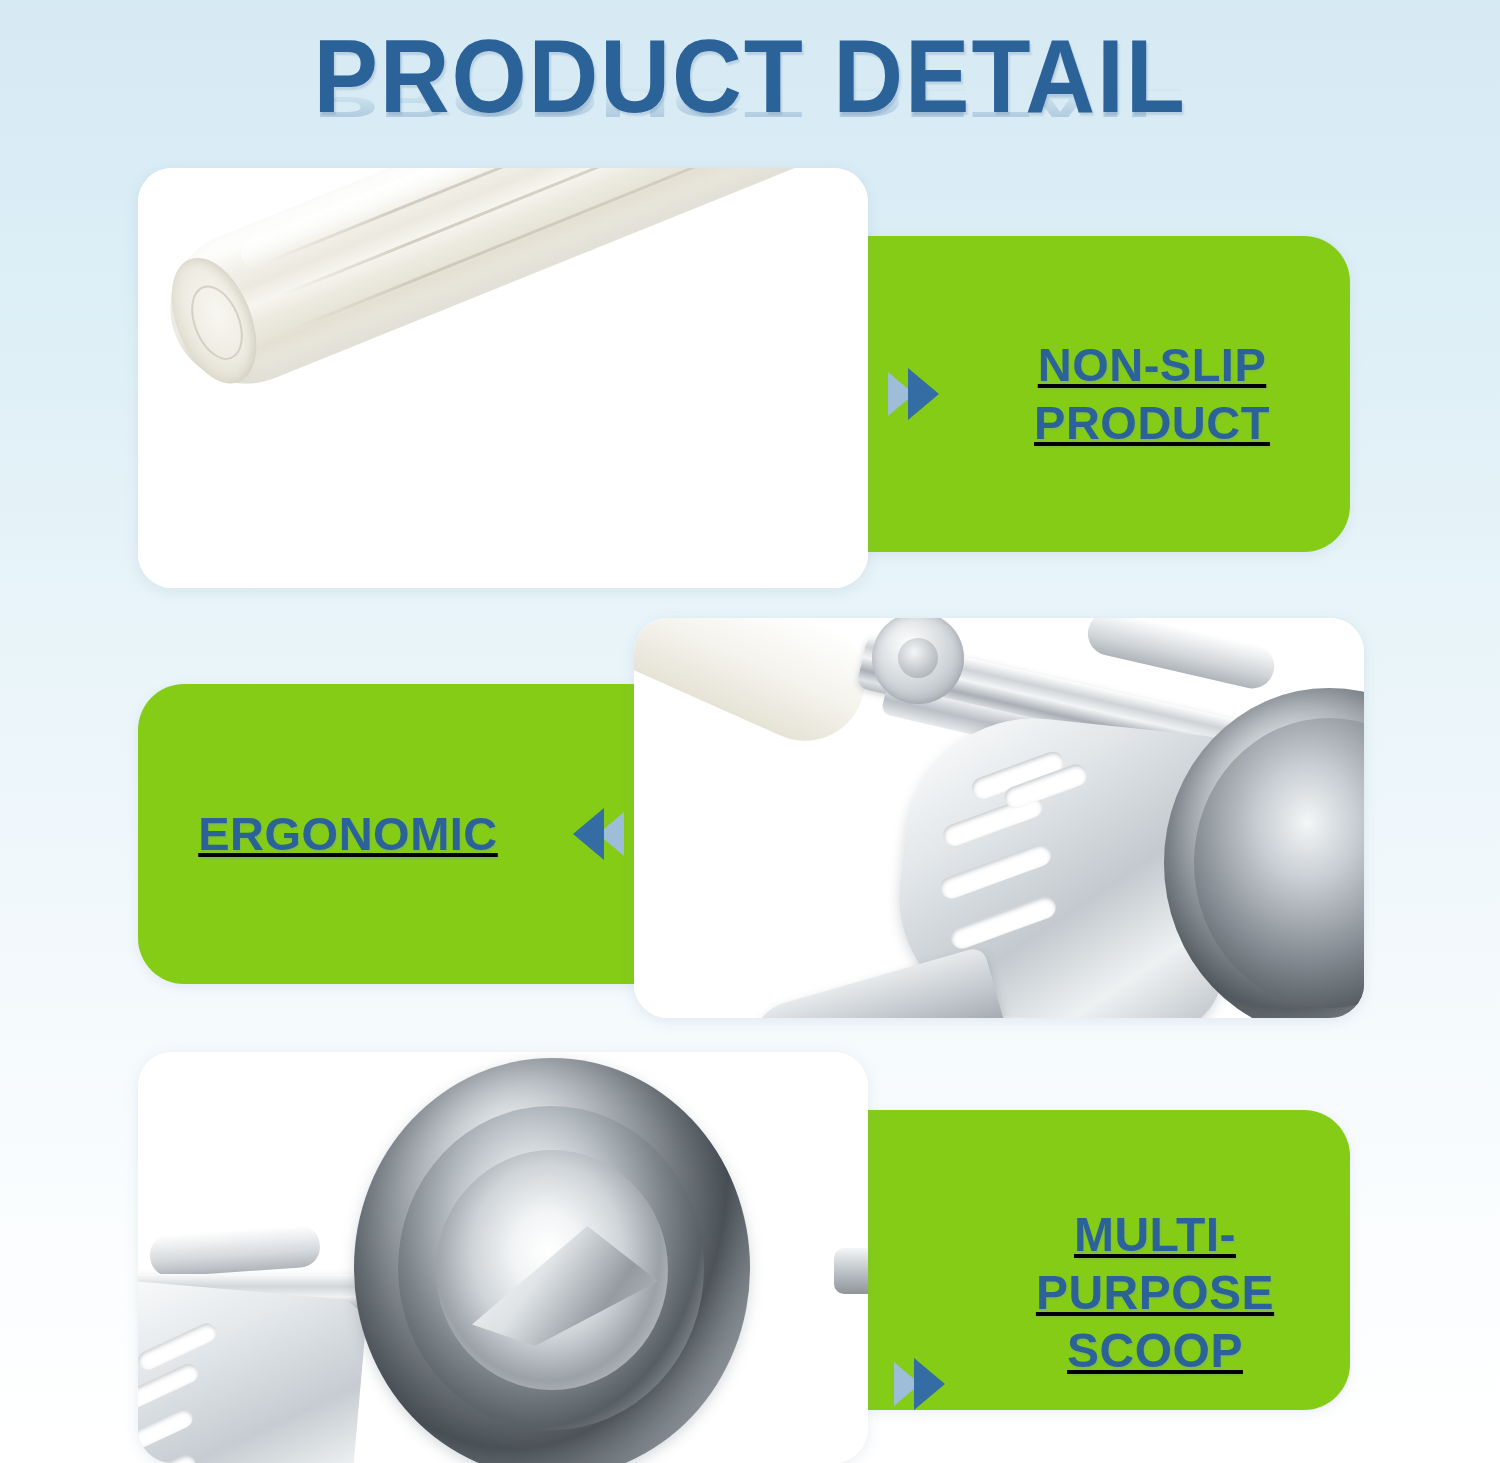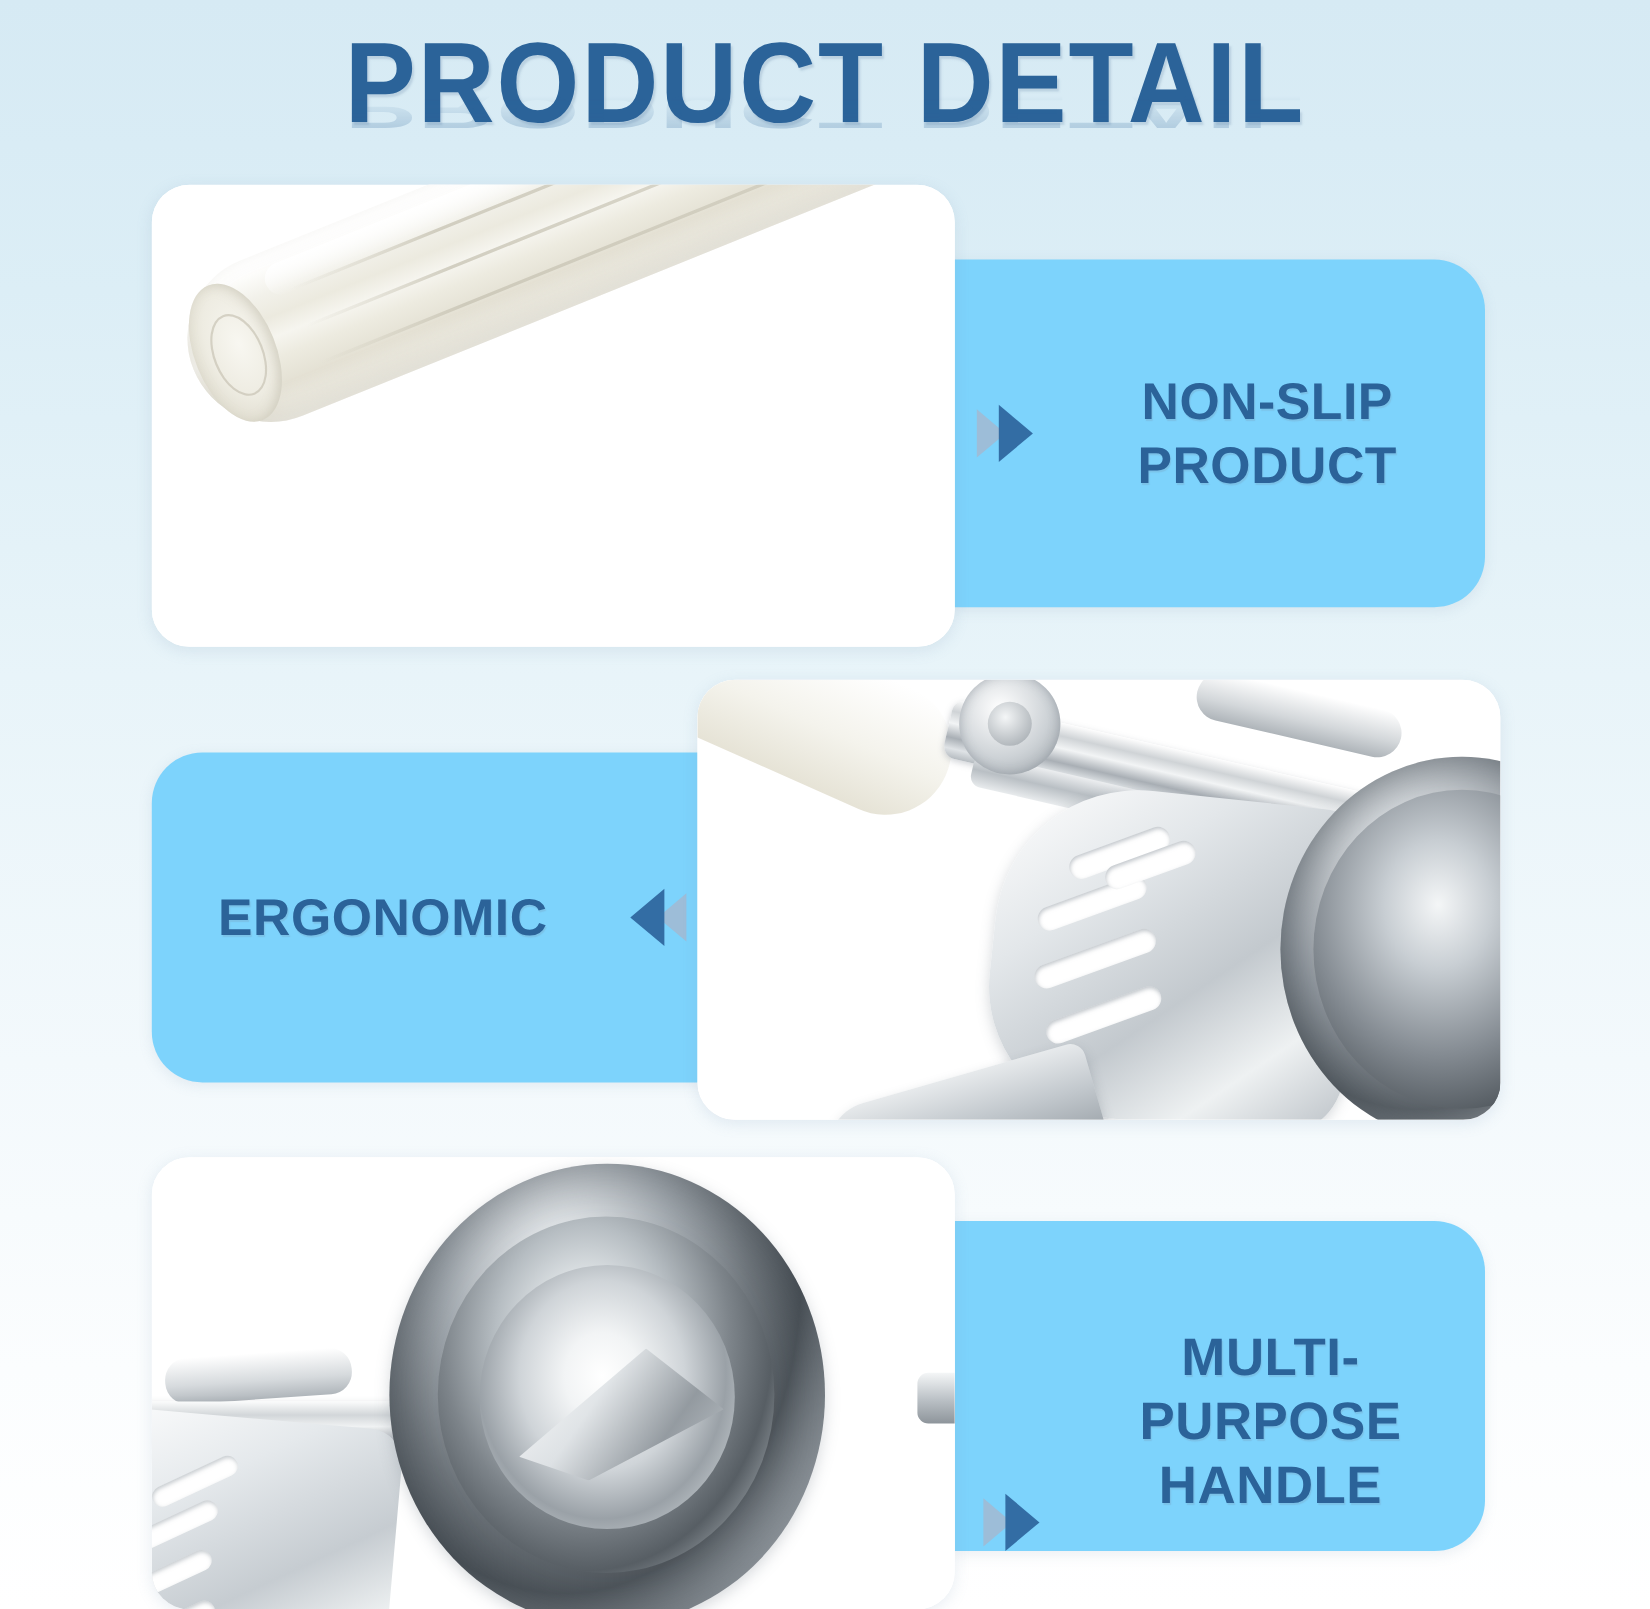--- a/index.html
+++ b/index.html
@@ -67,24 +67,25 @@
   .photo-card {
     position: absolute;
     background: #ffffff;
     border-radius: 34px;
     overflow: hidden;
     box-shadow: 0 3px 14px rgba(120,150,180,0.16);
   }
 
   .label-panel {
     position: absolute;
-    background: #7dd3fc;
+    background: #84cc16;
     display: flex;
     align-items: center;
     box-shadow: 0 3px 12px rgba(120,150,180,0.14);
+    text-decoration: underline;
   }
   .label-panel.right {
     border-radius: 0 46px 46px 0;
     padding-left: 26px;
   }
   .label-panel.left {
     border-radius: 46px 0 0 46px;
     padding-right: 26px;
     justify-content: flex-end;
   }
@@ -452,21 +453,21 @@
 
 <div class="row" style="left:0; top:0; width:1500px; height:1072px;">
 
   <div class="label-panel right" style="left:868px; top:1110px; width:482px; height:300px; align-items:flex-start; padding-top:96px;">
     <span class="arrow to-right arrow-row3" style="margin-top:60px; margin-bottom:0;">
       <span class="tri back"></span>
       <span class="tri front"></span>
     </span>
     <span class="label-text big">
       <span>MULTI-PURPOSE</span><br>
-      <span>HANDLE</span>
+      <span>SCOOP</span>
     </span>
   </div>
 
   <div class="photo-card" style="left:138px; top:1052px; width:730px; height:411px;">
     <div class="ph3">
       <div class="p3-tab"></div>
       <div class="p3-shaft"></div>
       <div class="p3-plate">
         <span class="p3-slot t1"></span>
         <span class="p3-slot t2"></span>

